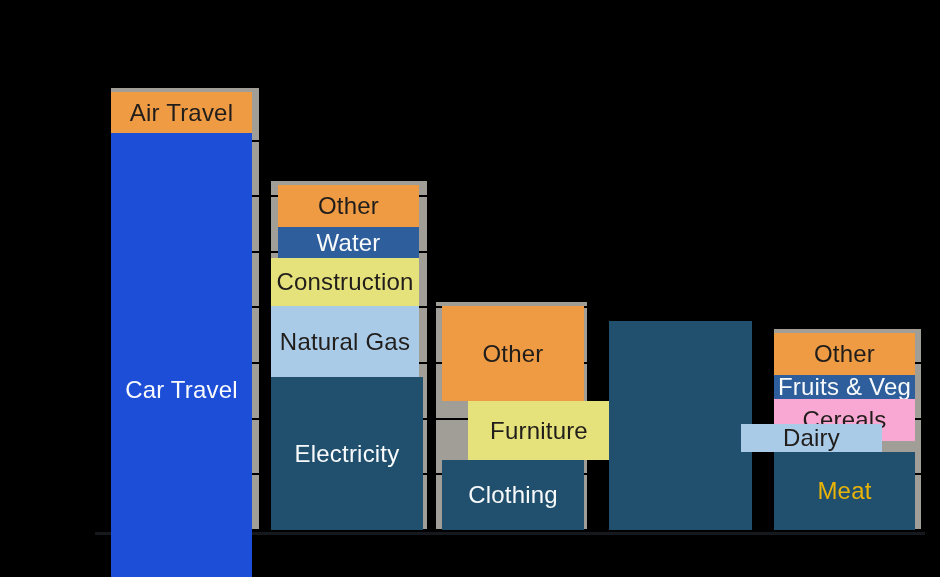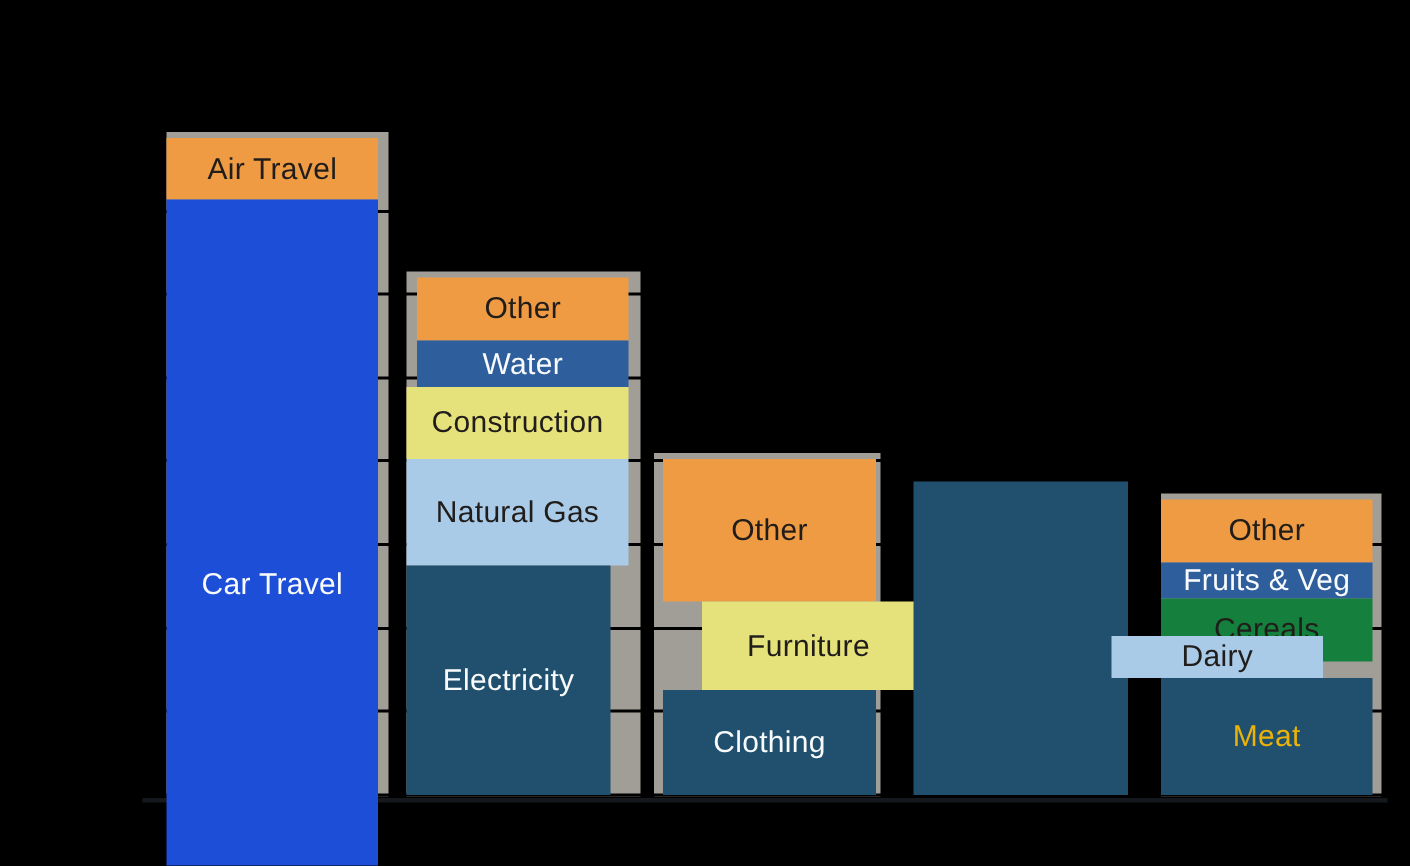--- a/index.html
+++ b/index.html
@@ -2,21 +2,21 @@
 <html><head>
 <meta charset="utf-8">
 <style>
   html,body{margin:0;padding:0;background:#000;}
   body{width:940px;height:577px;overflow:hidden;font-family:"Liberation Sans",sans-serif;}
   .chart{position:relative;width:940px;height:577px;background:#000;}
   .bar-shadow{position:absolute;z-index:1;}
   .gridline{position:absolute;z-index:2;}
   .axis-line{position:absolute;z-index:2;}
   .seg{position:absolute;z-index:3;display:flex;align-items:center;justify-content:center;}
-  .seg .lbl{font-size:20px;line-height:1;white-space:nowrap;letter-spacing:0.2px;}
+  .seg .lbl{font-size:24px;line-height:1;white-space:nowrap;letter-spacing:0.2px;}
 </style>
 </head>
 <body>
 
 <div class="chart" style="background: rgb(0, 0, 0);">
     <div class="axis-line" style="left: 95px; width: 830px; top: 532px; height: 3px; background: rgb(21, 24, 29);"></div>
     <div class="bar-shadow" style="left: 111px; width: 148px; top: 88px; height: 443px; background: rgb(161, 158, 152);"></div>
     <div class="bar-shadow" style="left: 271px; width: 156px; top: 181px; height: 350px; background: rgb(161, 158, 152);"></div>
     <div class="bar-shadow" style="left: 436px; width: 151px; top: 302px; height: 229px; background: rgb(161, 158, 152);"></div>
     <div class="bar-shadow" style="left: 774px; width: 147px; top: 329px; height: 202px; background: rgb(161, 158, 152);"></div>
@@ -40,40 +40,40 @@
     </div>
     <div class="seg" style="left: 278px; width: 141px; top: 227px; height: 31px; background: rgb(46, 94, 156);">
       <span class="lbl" style="color: rgb(248, 250, 251);">Water</span>
     </div>
     <div class="seg" style="left: 271px; width: 148px; top: 258px; height: 48px; background: rgb(230, 226, 123);">
       <span class="lbl" style="color: rgb(32, 29, 27);">Construction</span>
     </div>
     <div class="seg" style="left: 271px; width: 148px; top: 306px; height: 71px; background: rgb(169, 203, 232);">
       <span class="lbl" style="color: rgb(32, 29, 27);">Natural Gas</span>
     </div>
-    <div class="seg" style="left: 271px; width: 136px; top: 377px; height: 153px; background: rgb(33, 80, 111);">
+    <div class="seg" style="left: 271px; width: 152px; top: 377px; height: 153px; background: rgb(33, 80, 111);">
       <span class="lbl" style="color: rgb(248, 250, 251);">Electricity</span>
     </div>
     <div class="seg" style="left: 442px; width: 142px; top: 306px; height: 95px; background: rgb(238, 155, 67);">
       <span class="lbl" style="color: rgb(32, 29, 27);">Other</span>
     </div>
     <div class="seg" style="left: 468px; width: 142px; top: 401px; height: 59px; background: rgb(230, 226, 123);">
       <span class="lbl" style="color: rgb(32, 29, 27);">Furniture</span>
     </div>
     <div class="seg" style="left: 442px; width: 142px; top: 460px; height: 70px; background: rgb(33, 80, 111);">
       <span class="lbl" style="color: rgb(248, 250, 251);">Clothing</span>
     </div>
     <div class="seg" style="left: 609px; width: 143px; top: 321px; height: 209px; background: rgb(33, 80, 111);"></div>
     <div class="seg" style="left: 774px; width: 141px; top: 333px; height: 42px; background: rgb(238, 155, 67);">
       <span class="lbl" style="color: rgb(32, 29, 27);">Other</span>
     </div>
     <div class="seg" style="left: 774px; width: 141px; top: 375px; height: 24px; background: rgb(46, 94, 156);">
       <span class="lbl" style="color: rgb(248, 250, 251);">Fruits &amp; Veg</span>
     </div>
-    <div class="seg" style="left: 774px; width: 141px; top: 399px; height: 42px; background: #15803d;">
+    <div class="seg" style="left: 774px; width: 141px; top: 399px; height: 42px; background: #f9a8d4;">
       <span class="lbl" style="color: rgb(32, 29, 27);">Cereals</span>
     </div>
     <div class="seg" style="left: 741px; width: 141px; top: 424px; height: 28px; background: rgb(169, 203, 232);">
       <span class="lbl" style="color: rgb(32, 29, 27);">Dairy</span>
     </div>
     <div class="seg" style="left: 774px; width: 141px; top: 452px; height: 78px; background: rgb(33, 80, 111);">
       <span class="lbl" style="color: #eab308;">Meat</span>
     </div>
   </div>
 

